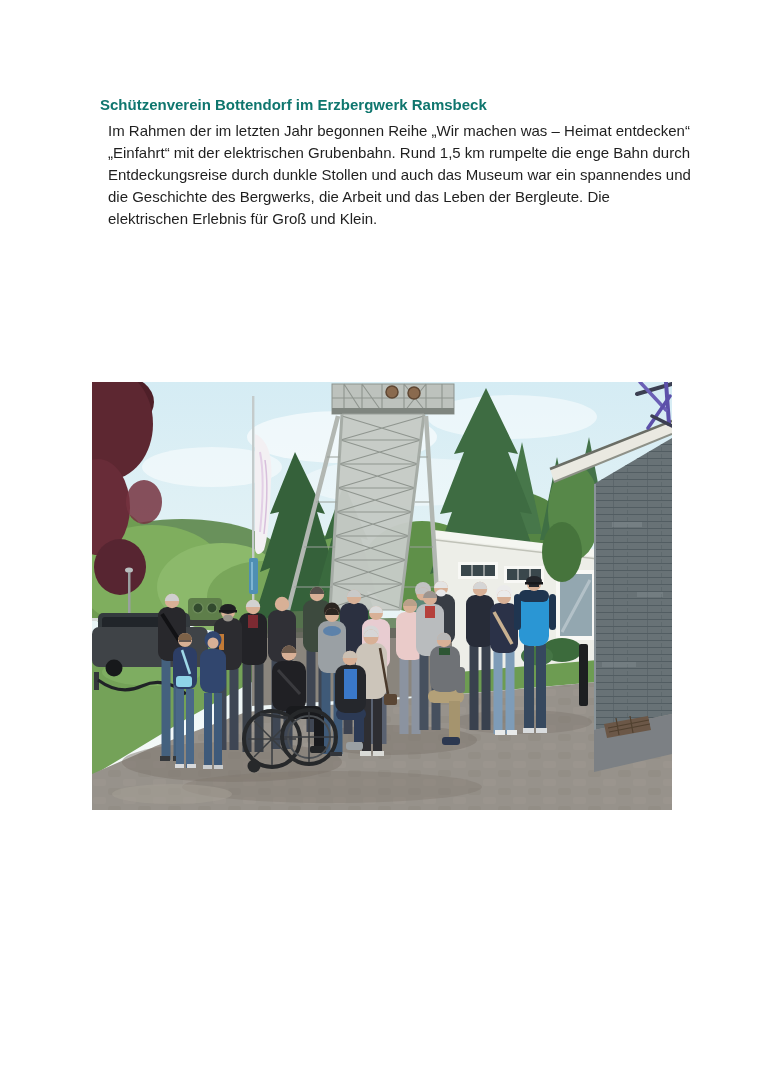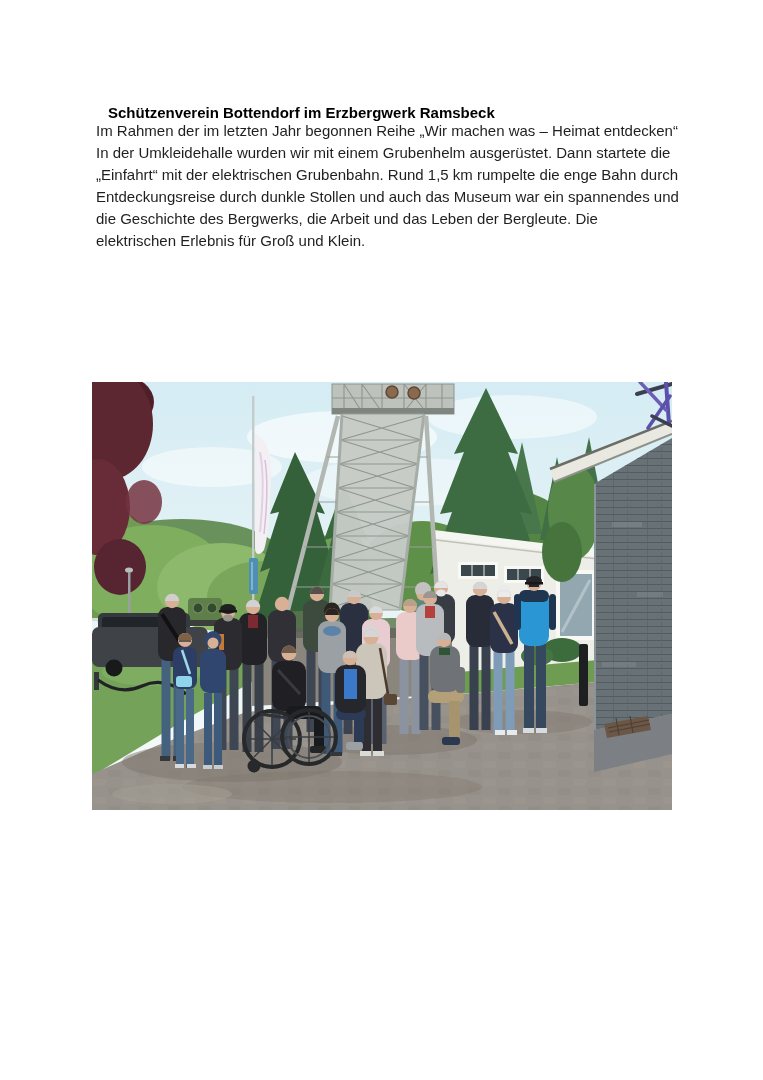--- a/index.html
+++ b/index.html
@@ -5,45 +5,44 @@
   html,body{margin:0;padding:0;background:#ffffff;}
   .page{
     position:relative;
     width:763px;height:1080px;
     background:#ffffff;
     font-family:"Liberation Sans", sans-serif;
     color:#1c1c1c;
     overflow:hidden;
   }
   .title{
-    position:absolute;left:92px;top:88px;margin:16px;
-    font-size:15px;font-weight:700;line-height:18px;color:#000000;
+    position:absolute;left:92px;top:88px;margin:8px;
+    font-size:15px;font-weight:700;line-height:18px;color:#0f766e;
     white-space:nowrap;
   }
   .body-text{
-    position:absolute;left:96px;top:120px;width:585px;
+    position:absolute;left:108px;top:120px;width:585px;
     font-size:15px;line-height:22px;color:#1f1f1f;
   }
   .ln{white-space:nowrap;}
   .photo{
     position:absolute;left:92px;top:382px;margin:0;
     width:580px;height:428px;line-height:0;
   }
   .photo svg{display:block;}
 </style>
 </head>
 <body>
 
 <div class="page">
 
   <h1 class="title">Schützenverein Bottendorf im Erzbergwerk Ramsbeck</h1>
 
   <div class="body-text">
     <div class="ln">Im Rahmen der im letzten Jahr begonnen Reihe „Wir machen was – Heimat entdecken“</div>
-    <div class="ln">In der Umkleidehalle wurden wir mit einem Grubenhelm ausgerüstet. Dann startete die</div>
     <div class="ln">„Einfahrt“ mit der elektrischen Grubenbahn. Rund 1,5 km rumpelte die enge Bahn durch</div>
     <div class="ln">Entdeckungsreise durch dunkle Stollen und auch das Museum war ein spannendes und</div>
     <div class="ln">die Geschichte des Bergwerks, die Arbeit und das Leben der Bergleute. Die</div>
     <div class="ln">elektrischen Erlebnis für Groß und Klein.</div>
   </div>
 
   <figure class="photo">
     <svg width="580" height="428" viewBox="0 0 580 428" role="img" aria-label="Gruppenfoto: rund 20 Mitglieder des Schützenvereins Bottendorf, darunter zwei Kinder und ein Rollstuhlfahrer, vor dem stählernen Fördergerüst des Besucherbergwerks Ramsbeck; links Bäume, Fahnenmast und Auto, rechts ein weißes Gebäude mit Schieferwand und violetter Skulptur">
       <defs>
         <linearGradient id="skyGrad" x1="0" y1="0" x2="0" y2="1">

